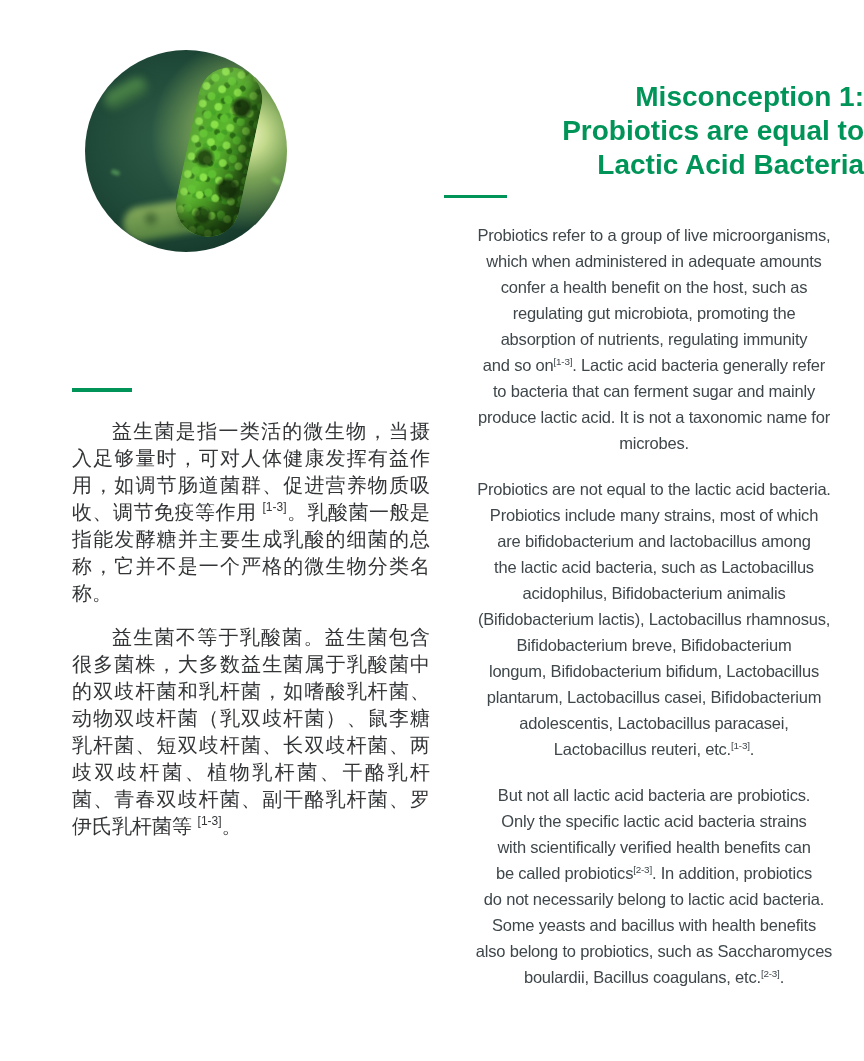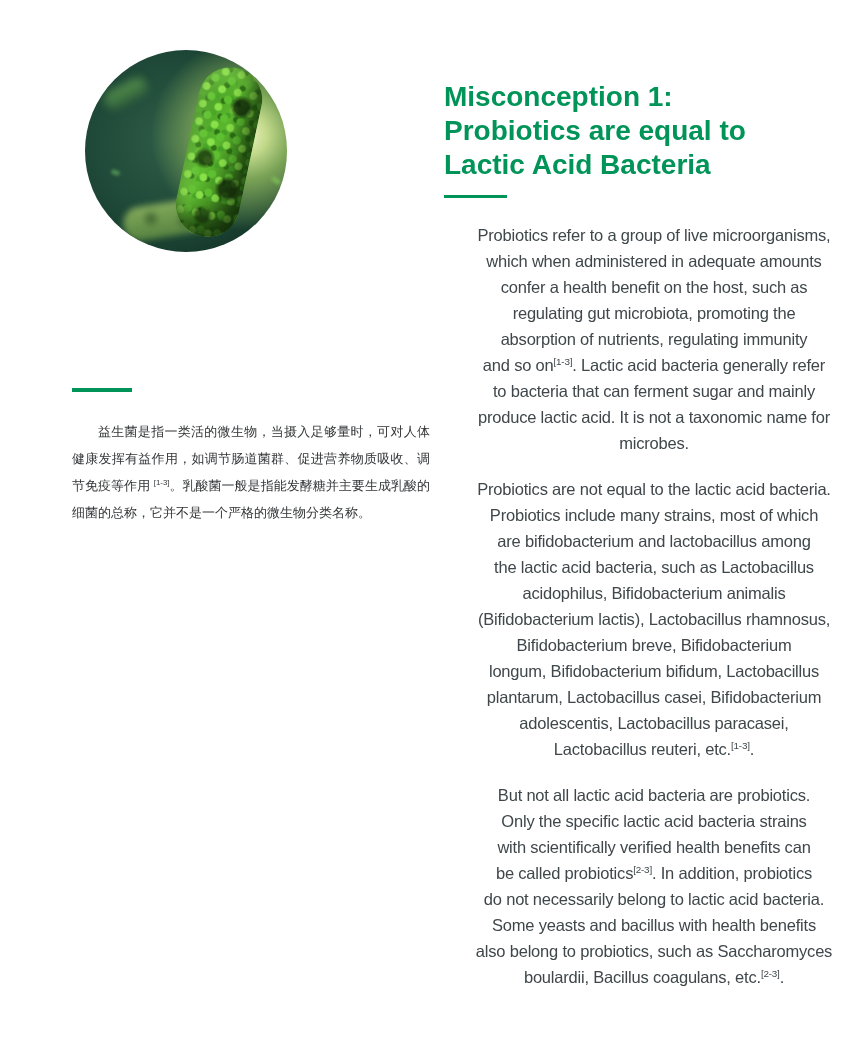--- a/index.html
+++ b/index.html
@@ -95,40 +95,41 @@
   }
   .col-zh h2 {
     color: #009458;
     font-size: 27px;
     line-height: 34px;
     font-weight: bold;
     letter-spacing: 1px;
   }
   .col-zh .rule { width: 60px; height: 4px; margin: 16px 0 26px 0; }
   .zh-p {
-    font-size: 13px;
+    font-size: 20px;
     line-height: 27px;
     color: #333537;
     text-align: justify;
     text-indent: 2em;
     margin-bottom: 17px;
   }
 
   
   .col-en {
     position: absolute;
     left: 444px; top: 80px;
     width: 420px;
   }
   .col-en h1 {
     color: #009458;
     font-size: 28px;
     line-height: 34px;
     font-weight: bold;
     white-space: pre-line;
+    text-align: right;
   }
   .col-en .rule { width: 63px; height: 3px; margin: 13px 0 24px 0; }
   .en-p {
     font-size: 16.5px;
     letter-spacing: -0.2px;
     line-height: 26px;
     color: #3F474B;
     white-space: pre-line;
     margin-bottom: 20px;
     text-align: center;
@@ -146,20 +147,21 @@
     <div class="rod speck-1"></div>
     <div class="rod speck-2"></div>
     <div class="rod speck-3"></div>
     <div class="rod speck-4"></div>
     <div class="bacterium"></div>
   </div>
 
   <section class="col-zh">
     <div class="rule"></div>
     <p class="zh-p">益生菌是指一类活的微生物，当摄入足够量时，可对人体健康发挥有益作用，如调节肠道菌群、促进营养物质吸收、调节免疫等作用 <sup>[1-3]</sup>。乳酸菌一般是指能发酵糖并主要生成乳酸的细菌的总称，它并不是一个严格的微生物分类名称。</p>
+    <p class="zh-p">益生菌不等于乳酸菌。益生菌包含很多菌株，大多数益生菌属于乳酸菌中的双歧杆菌和乳杆菌，如嗜酸乳杆菌、动物双歧杆菌（乳双歧杆菌）、鼠李糖乳杆菌、短双歧杆菌、长双歧杆菌、两歧双歧杆菌、植物乳杆菌、干酪乳杆菌、青春双歧杆菌、副干酪乳杆菌、罗伊氏乳杆菌等 <sup>[1-3]</sup>。</p>
   </section>
 
   <section class="col-en">
     <h1>Misconception 1:
 Probiotics are equal to
 Lactic Acid Bacteria</h1>
     <div class="rule"></div>
     <p class="en-p">Probiotics refer to a group of live microorganisms,
 which when administered in adequate amounts
 confer a health benefit on the host, such as

